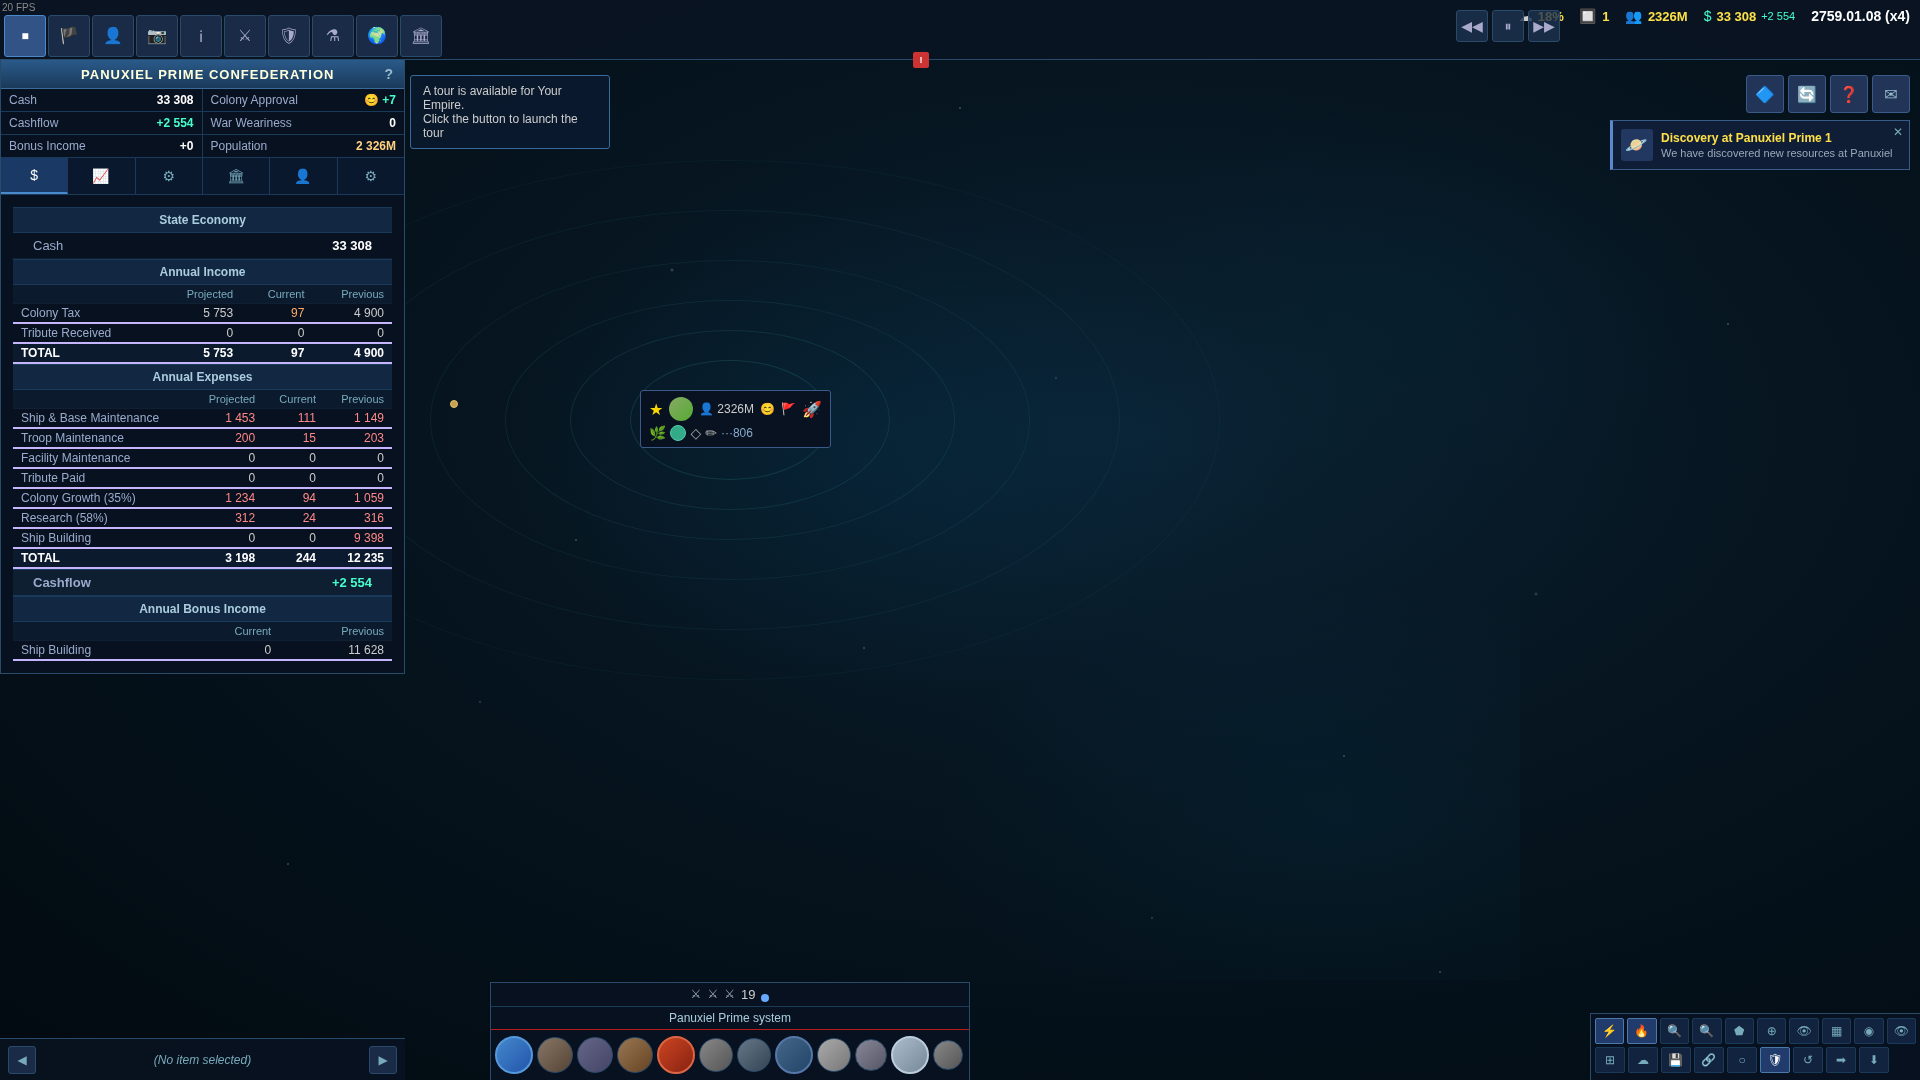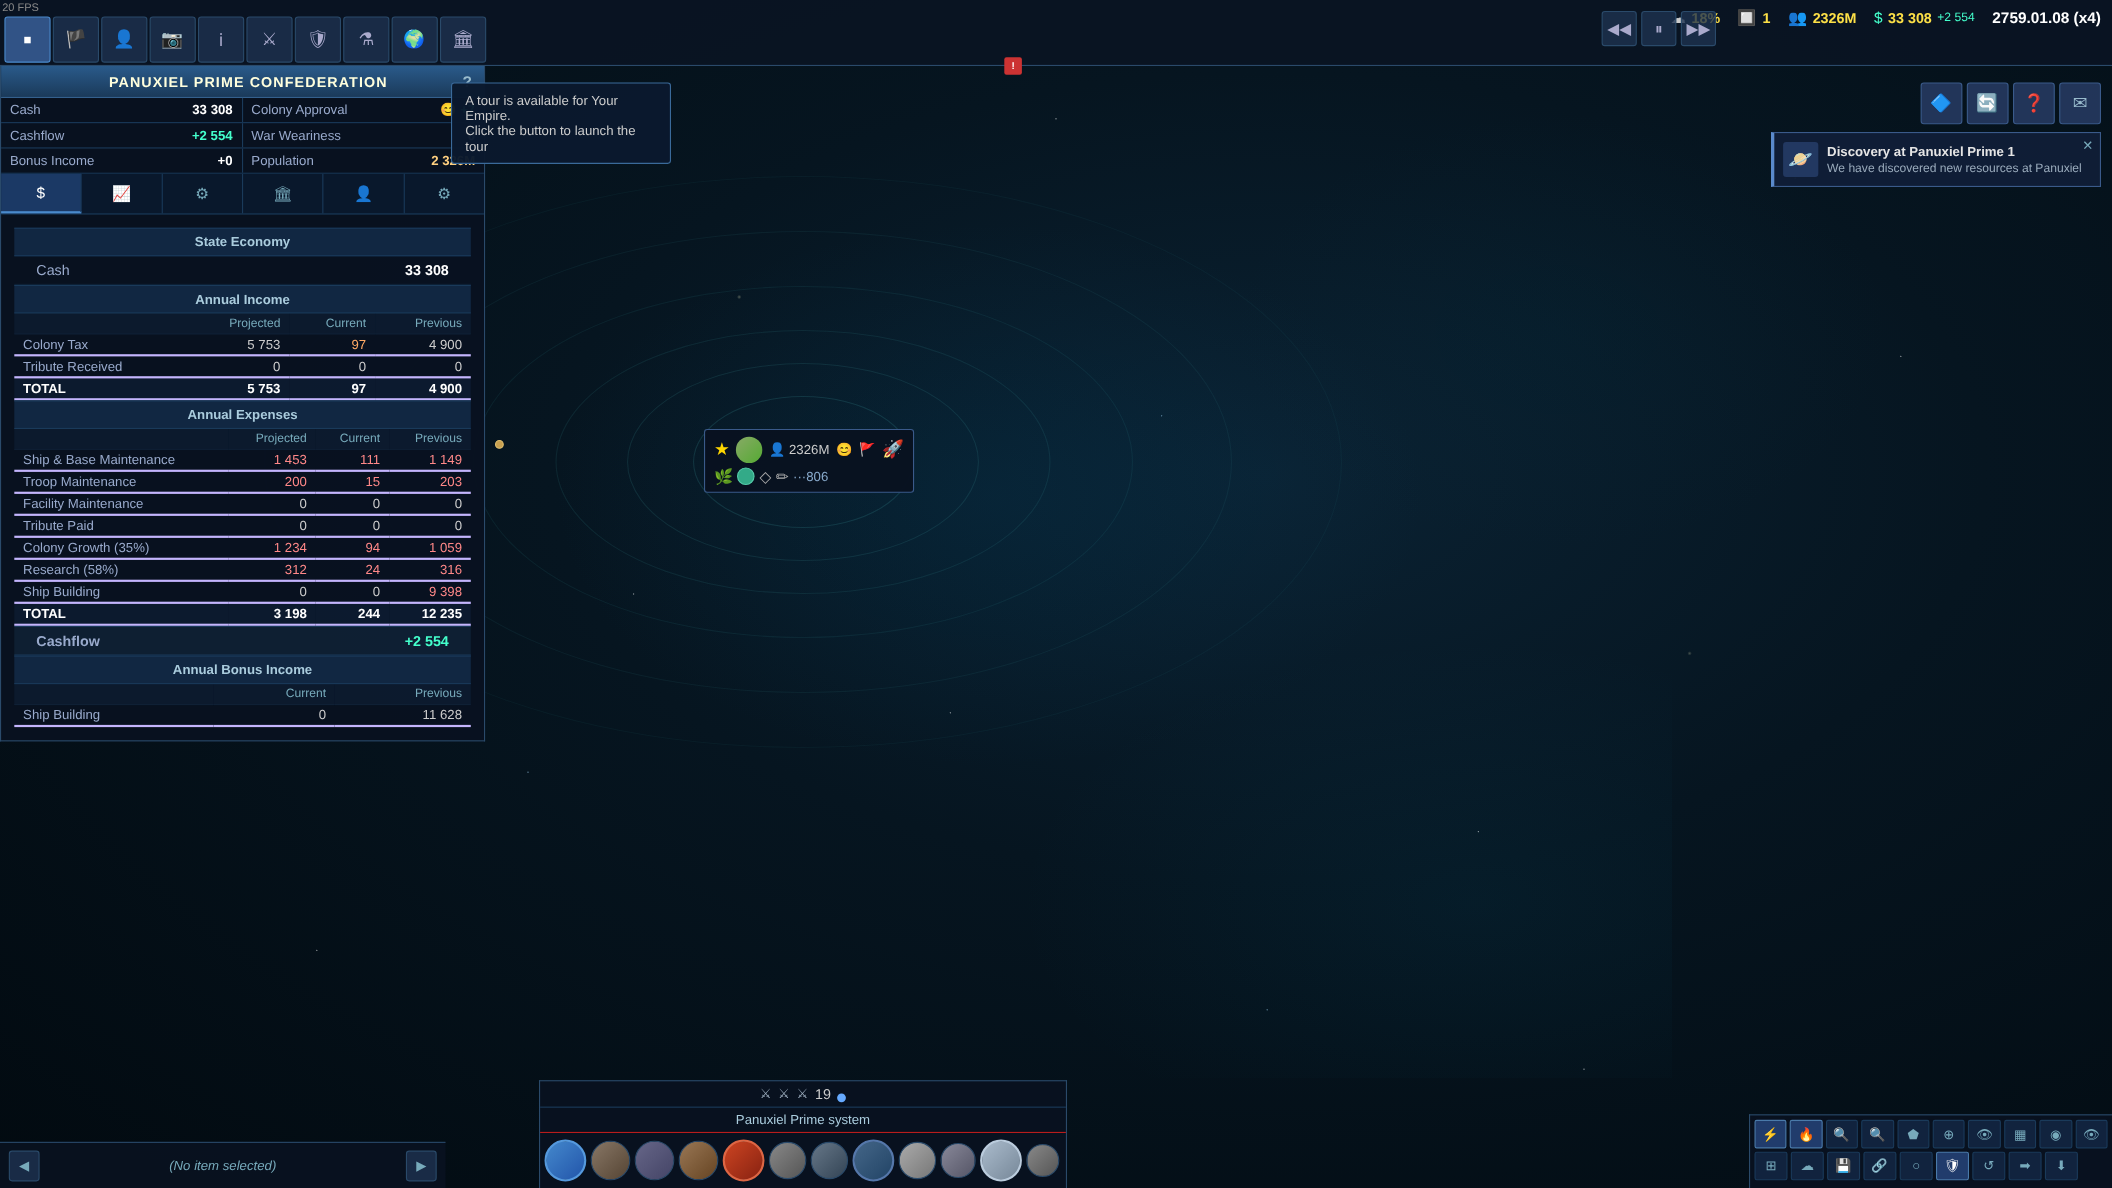--- a/index.html
+++ b/index.html
@@ -160,21 +160,21 @@
       cursor: pointer;
       color: #9bc;
       font-size: 16px;
     }
 
     
     .left-panel {
       position: absolute;
       top: 60px;
       left: 0;
-      width: 441px;
+      width: 405px;
       background: rgba(8,18,32,0.97);
       border: 1px solid #2a4a6a;
       border-top: none;
       z-index: 90;
     }
 
     
     .panel-title {
       background: linear-gradient(to bottom, #2a5a8a, #1a3a5a);
       padding: 6px 10px;
@@ -343,21 +343,21 @@
       height: 32px;
       background: rgba(80,120,200,0.3);
       border-radius: 3px;
       display: flex;
       align-items: center;
       justify-content: center;
       font-size: 18px;
       flex-shrink: 0;
     }
     .notification .notif-text .title {
-      color: #e5e5e5;
+      color: #fde047;
       font-size: 12px;
       font-weight: bold;
       margin-bottom: 2px;
     }
     .notification .notif-text .body {
       color: #9ab;
       font-size: 11px;
     }
     .notification .close-x {
       position: absolute;

